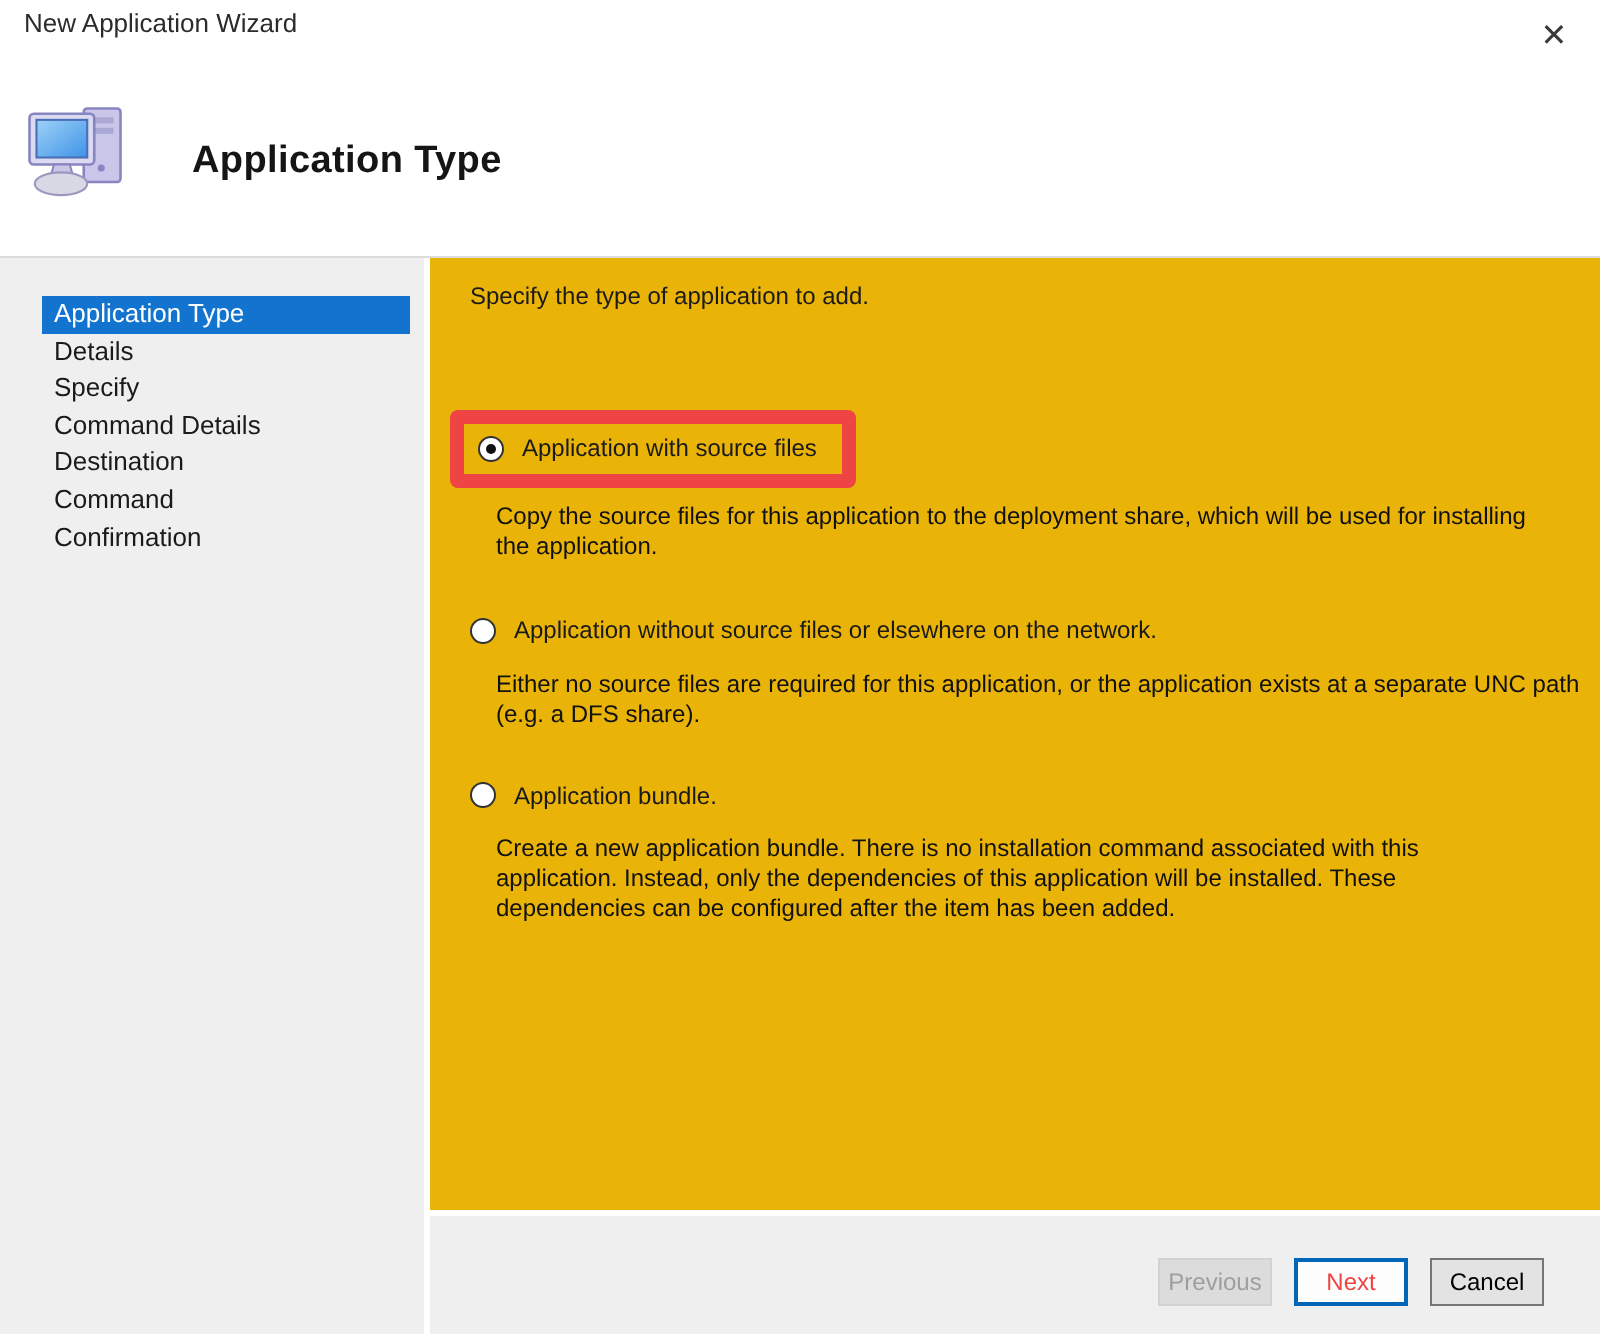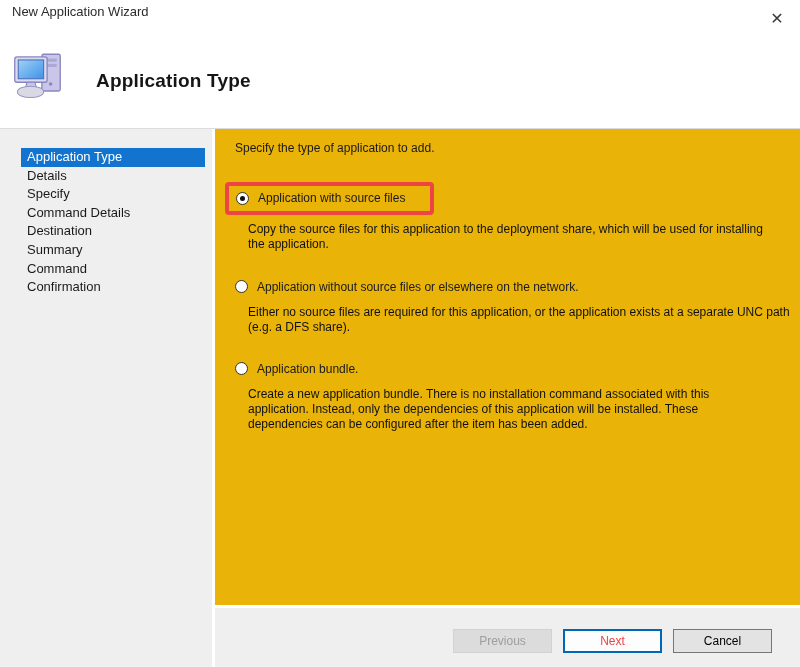--- a/index.html
+++ b/index.html
@@ -30,33 +30,33 @@
   .content { position:absolute; top:129px; left:215px; right:0; height:476px; background:#eab308; padding:12px 0 0 20px; }
   .instruction { font-size:12px; margin-bottom:27px; }
 
   .option { margin-bottom:0; }
   .radio-row { display:inline-flex; align-items:center; gap:9px; font-size:12px; }
   .radio { width:13px; height:13px; border:1px solid #333333; border-radius:50%; background:#ffffff; position:relative; flex:0 0 auto; cursor:pointer; }
   .radio.checked::after { content:""; position:absolute; left:3px; top:3px; width:5px; height:5px; border-radius:50%; background:#111111; }
   .option-label { white-space:nowrap; cursor:default; }
   .option-desc { font-size:12px; line-height:15px; margin:8px 0 0 13px; color:#111111; }
 
-  .highlight-box { display:inline-flex; border:4px solid #ef4444; border-radius:4px; padding:5px 25px 6px 7px; margin-left:-10px; background:transparent; }
+  .highlight-box { display:inline-flex; border:7px solid #ef4444; border-radius:4px; padding:5px 13px 6px 7px; margin-left:-10px; background:transparent;margin-top:23px; }
 
   .opt1-desc { width:527px; margin-top:7px; }
   .opt2 { margin-top:27px; }
   .opt2-desc { width:545px; }
   .opt3 { margin-top:26px; }
   .opt3-desc { width:482px; }
 
   
   .h-divider { position:absolute; top:605px; left:215px; right:0; height:3px; background:#ffffff; }
   .footer { position:absolute; top:608px; left:215px; right:0; bottom:0; background:#efefef; }
   .btn-row { display:flex; justify-content:flex-end; gap:11px; padding:21px 28px 0 0; }
-  .btn { width:99px; height:24px; font-size:12px; font-family:"Liberation Sans", sans-serif; display:flex; align-items:center; justify-content:center; cursor:pointer; }
+  .btn { width:57px; height:24px; font-size:12px; font-family:"Liberation Sans", sans-serif; display:flex; align-items:center; justify-content:center; cursor:pointer; }
   .btn-previous { background:#dcdcdc; color:#9e9e9e; border:1px solid #d2d2d2; cursor:default; }
   .btn-next { background:#fdfdfd; color:#ef4444; border:2px solid #0067b8; }
   .btn-cancel { background:#e3e3e3; color:#000000; border:1px solid #767676; }
 </style>
 </head>
 <body>
 
 <div class="dialog">
 
   <div class="titlebar">
@@ -90,21 +90,20 @@
   </div>
   <div class="hdr-divider"></div>
 
   <div class="sidebar">
     <div class="nav-list">
       <div class="nav-item selected">Application Type</div>
       <div class="nav-item">Details</div>
       <div class="nav-item">Specify</div>
       <div class="nav-item">Command Details</div>
       <div class="nav-item">Destination</div>
-      <div class="nav-item">Summary</div>
       <div class="nav-item">Command</div>
       <div class="nav-item">Confirmation</div>
     </div>
   </div>
   <div class="v-divider"></div>
 
   <div class="content">
     <div class="instruction">Specify the type of application to add.</div>
 
     <div class="option">

